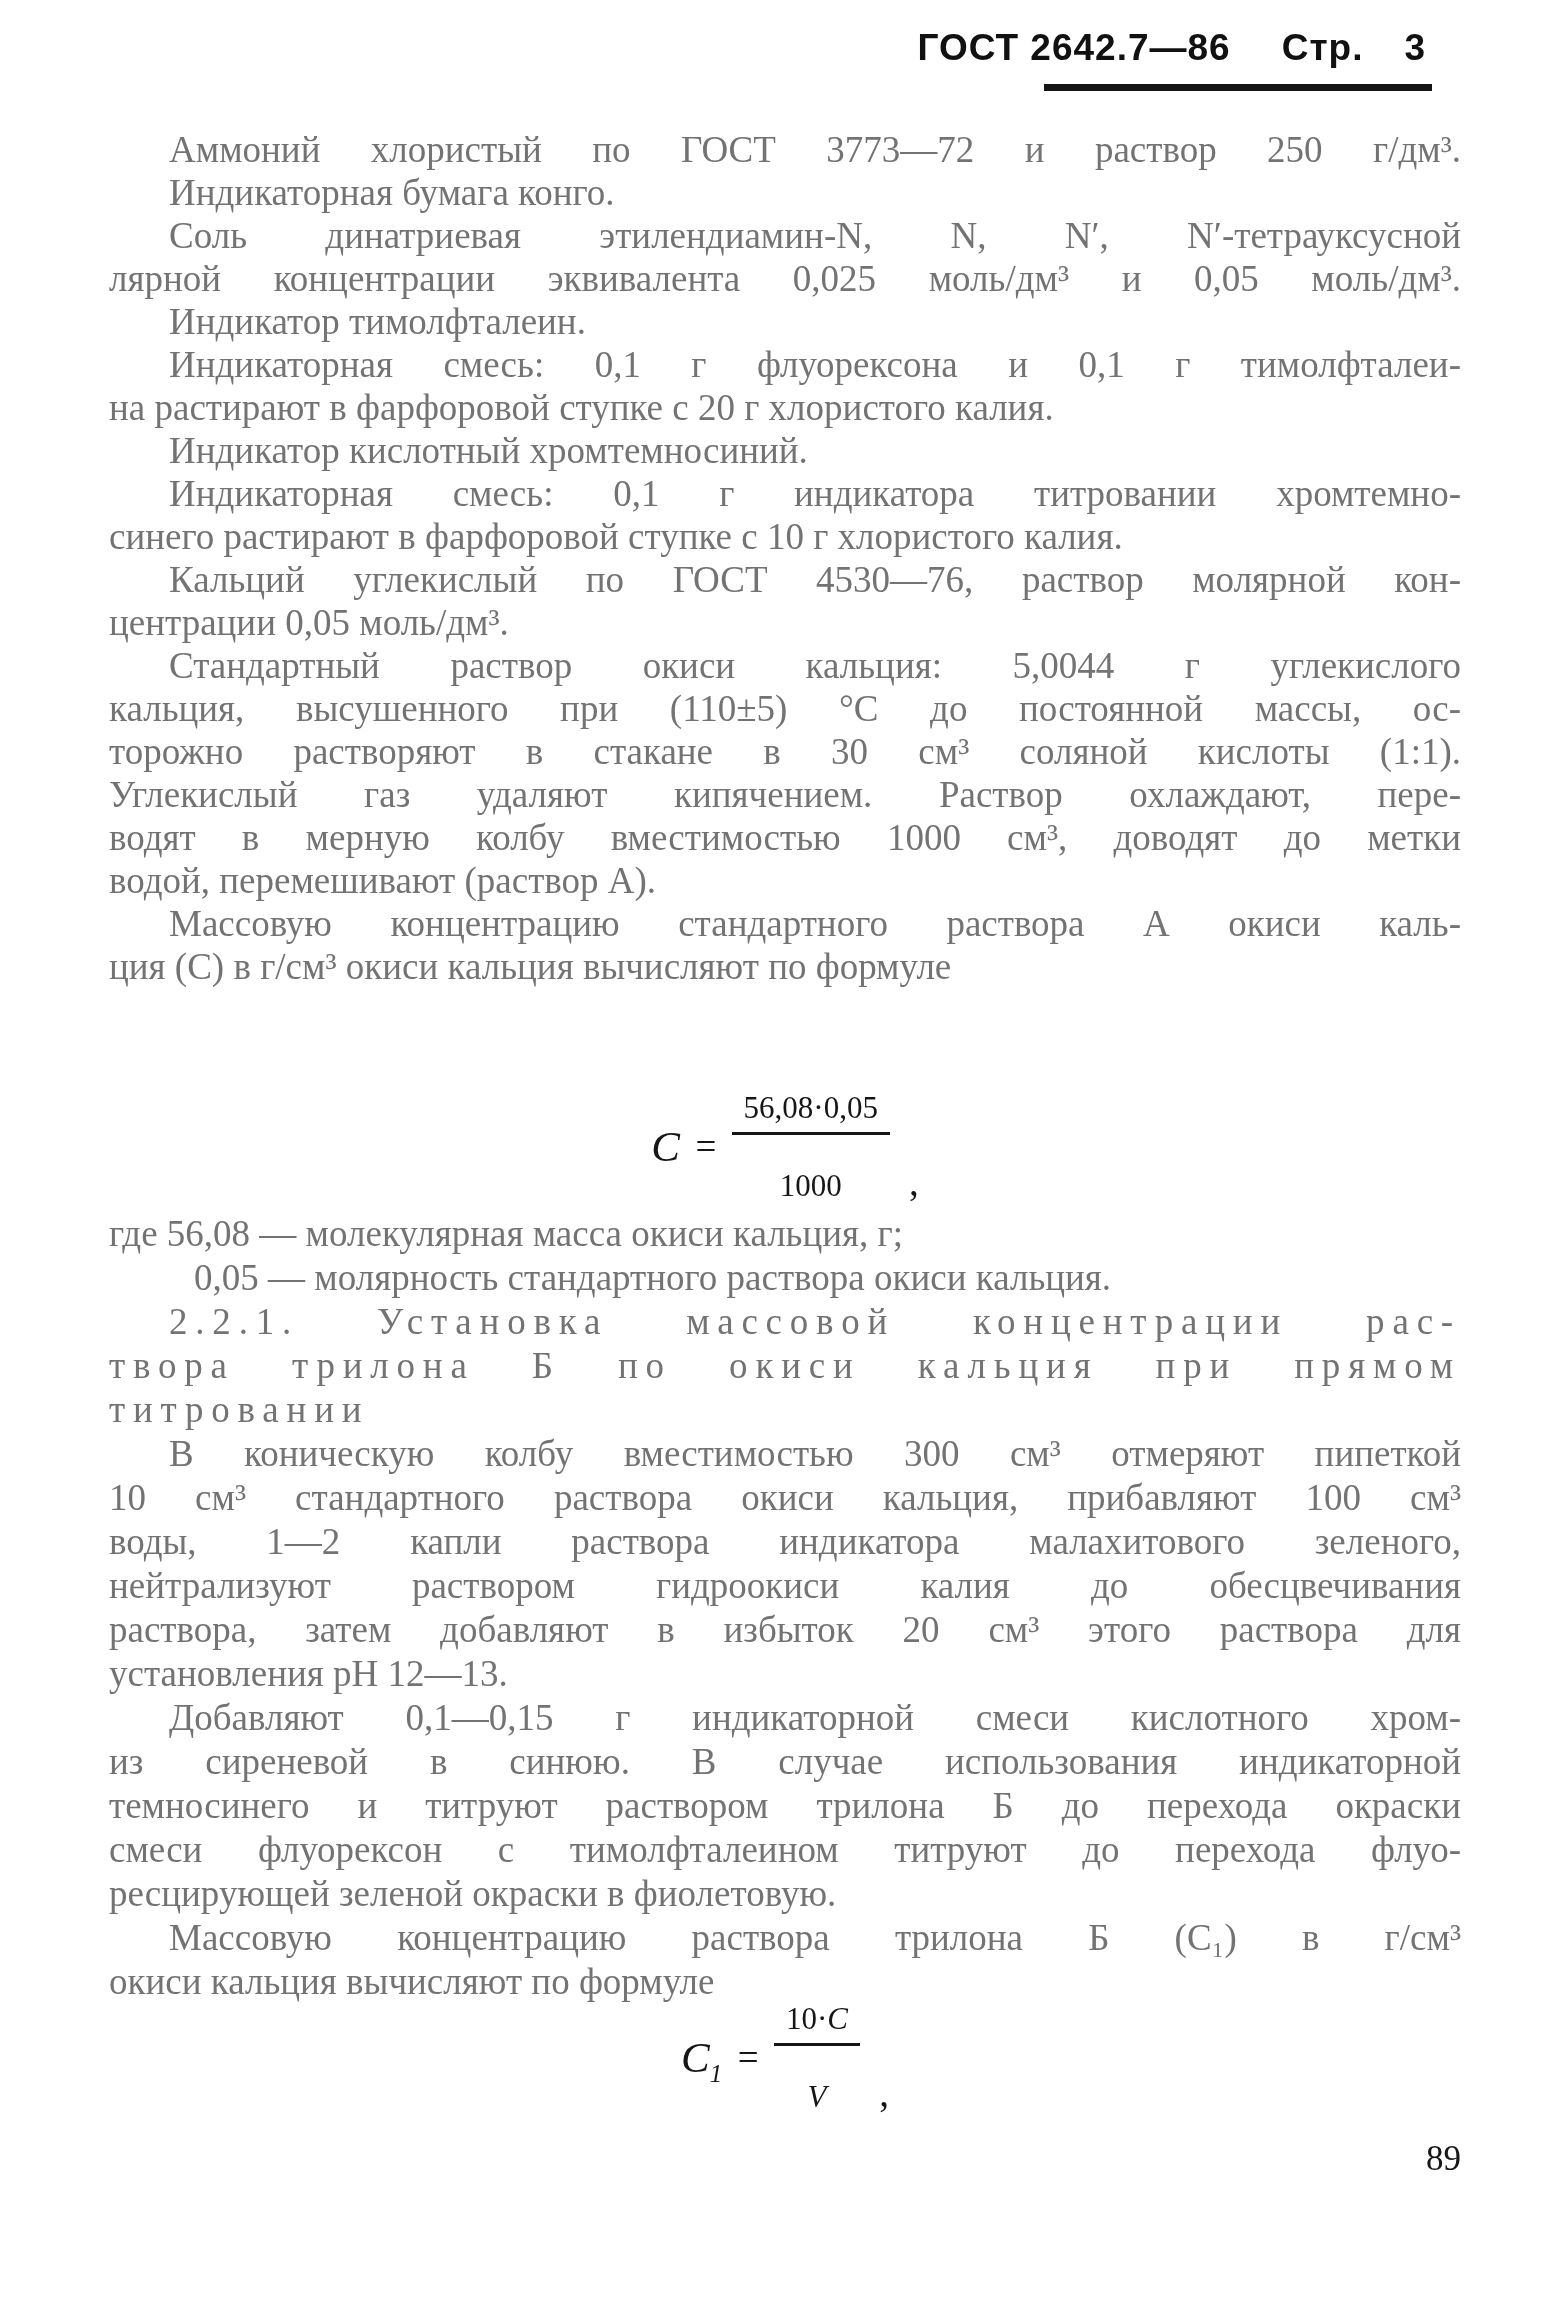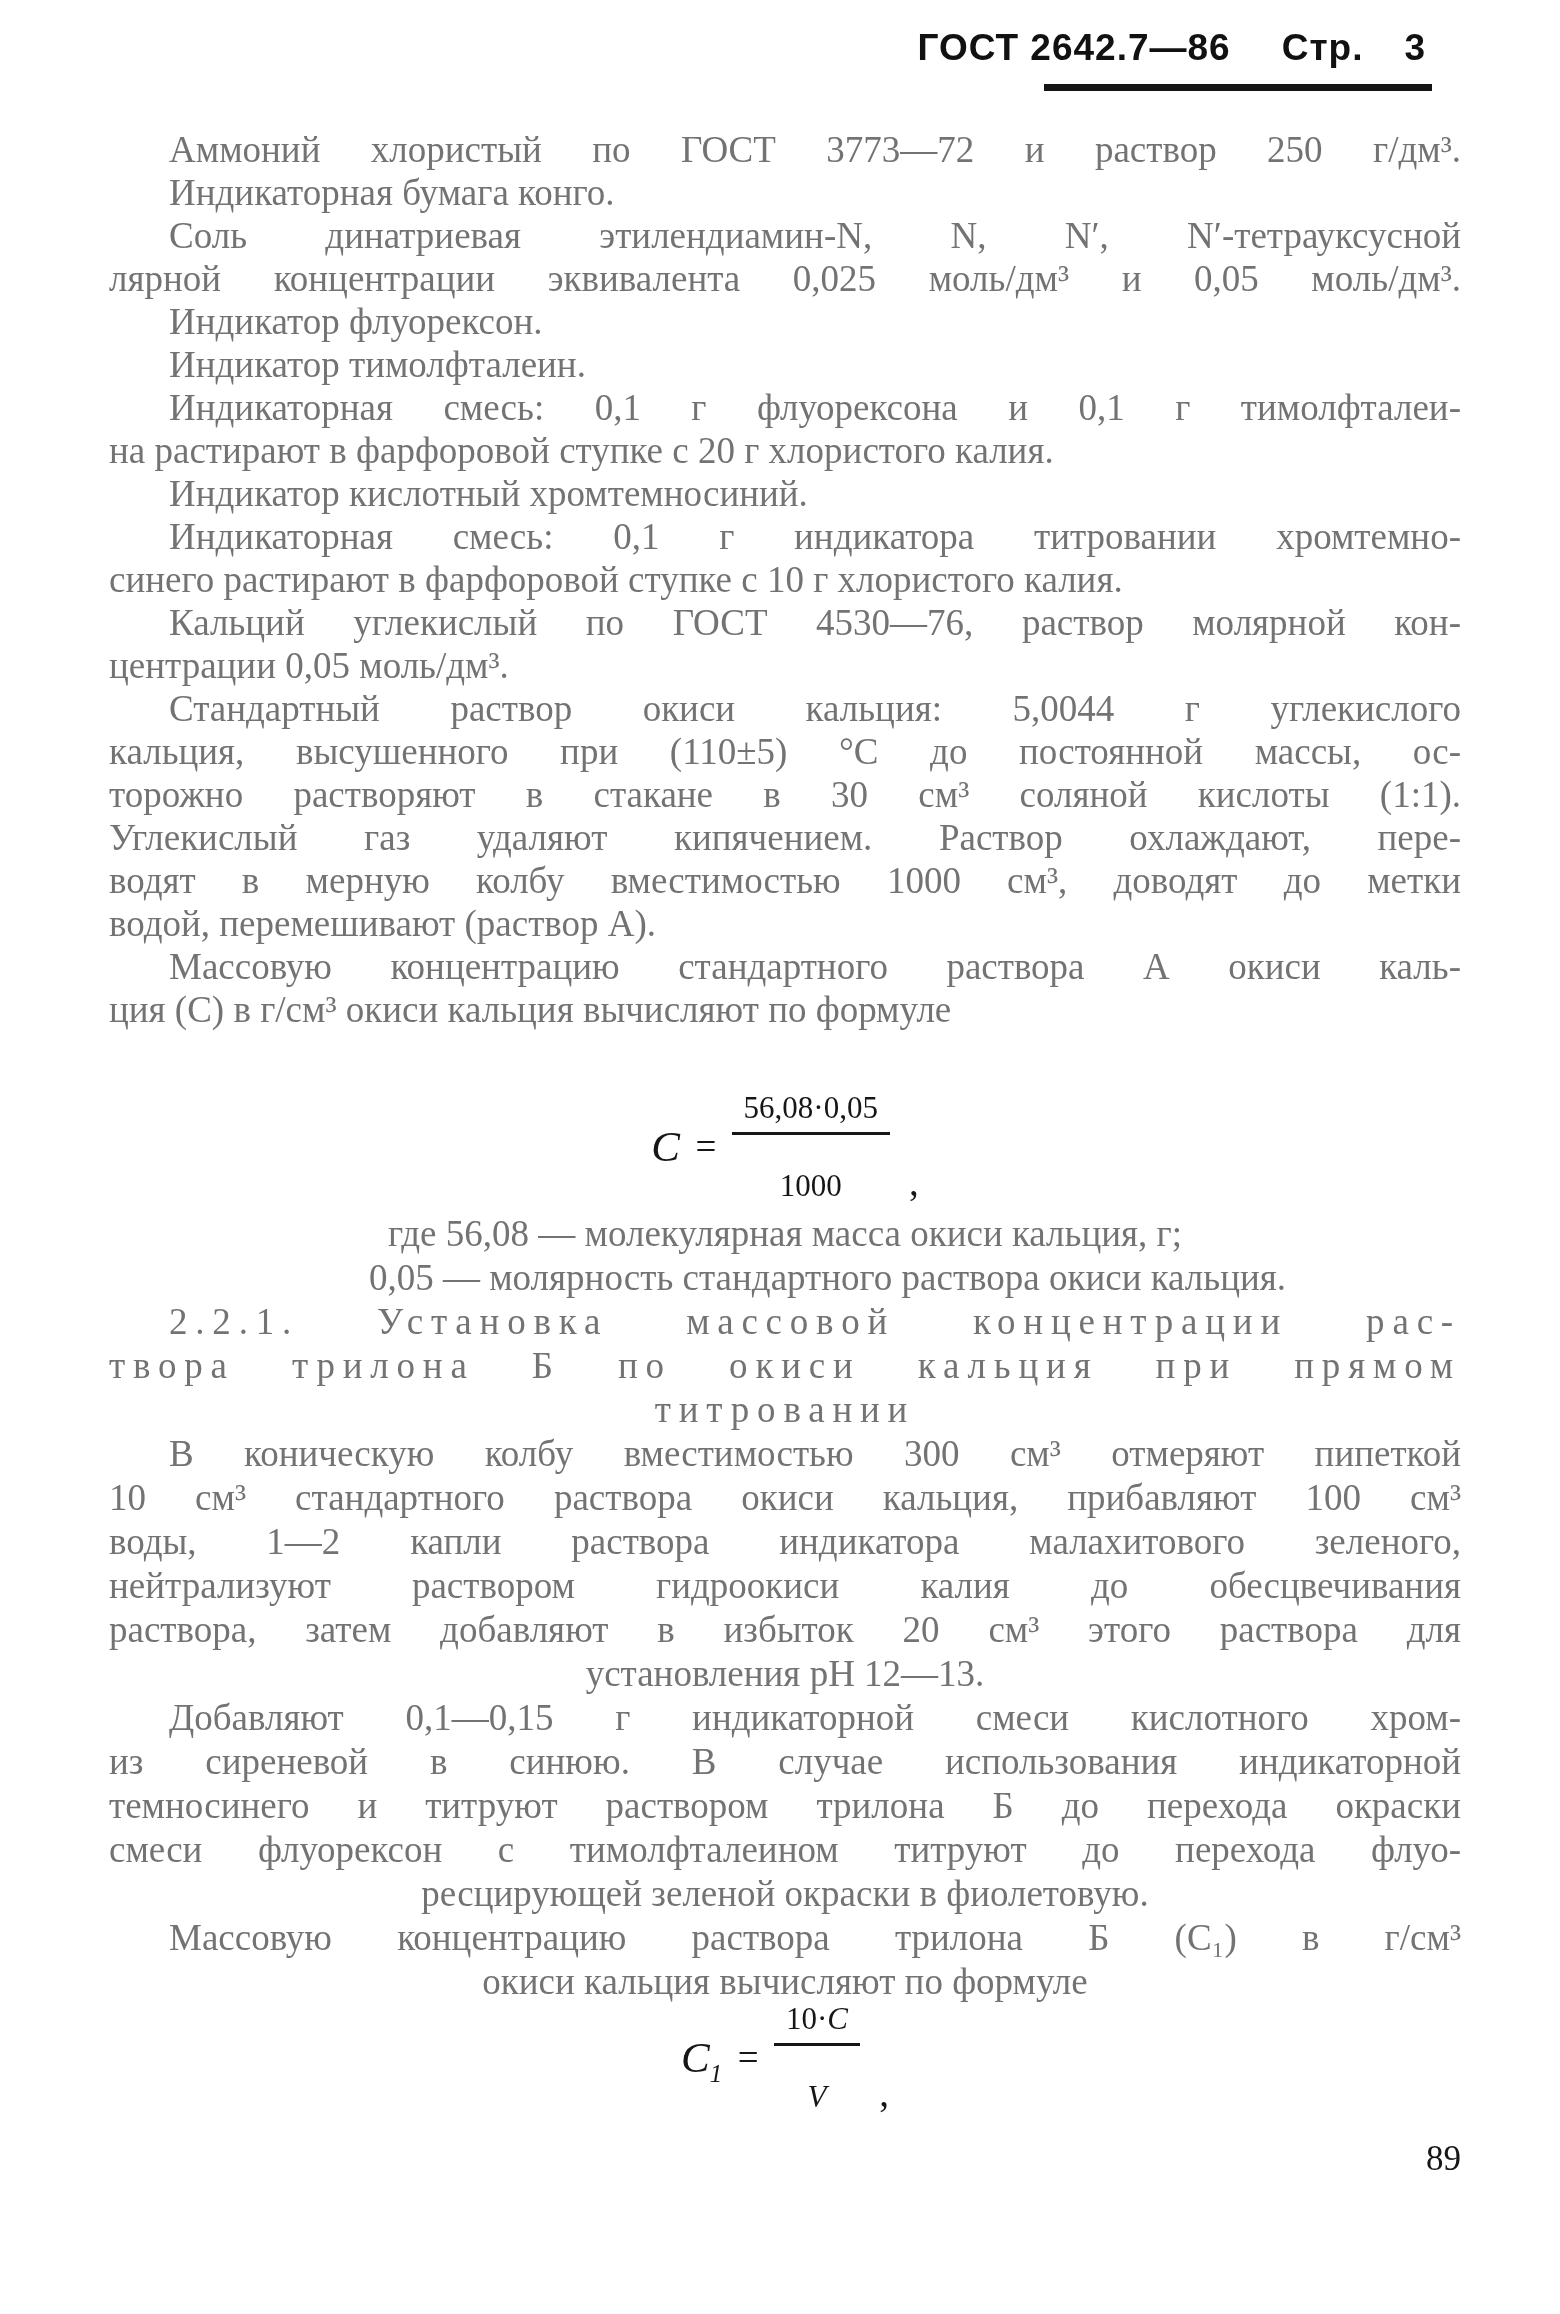--- a/index.html
+++ b/index.html
@@ -12,21 +12,21 @@
           font-size:37px;letter-spacing:1px;color:#111;}
   .hdr-label{margin-left:51px;}
   .hdr-num{margin-left:41px;}
   .rule{position:absolute;left:1044px;top:84px;width:388px;height:6.8px;background:#151515;}
 
   
   .block{position:absolute;left:109px;width:1352px;font-size:37px;color:#737373;}
   #block1{top:128px;}
   #block2{top:1212px;}
   .line{height:43px;line-height:43px;text-align:left;}
-  #block2 .line{height:44px;line-height:44px;text-align:center;}
+  #block2 .line{height:44px;line-height:44px;}
   .fill{text-align:justify;text-align-last:justify;}
   .ind{text-indent:60px;}
   .hang{padding-left:85px;}
   .sp{letter-spacing:7.8px;}
 
   
   .formula{position:absolute;left:109px;width:1352px;text-align:center;}
   #formula1{top:1090px;}
   #formula2{top:2001px;}
   .f-row{display:inline-flex;align-items:center;}
@@ -50,21 +50,20 @@
   <div class="header">
     <span>ГОСТ 2642.7—86</span><span class="hdr-label">Стр.</span><span class="hdr-num">3</span>
   </div>
   <div class="rule"></div>
 
   <div class="block" id="block1">
       <div class="line fill ind">Аммоний хлористый по ГОСТ 3773—72 и раствор 250 г/дм³.</div>
       <div class="line ind">Индикаторная бумага конго.</div>
       <div class="line fill ind">Соль динатриевая этилендиамин-N, N, N′, N′-тетрауксусной</div>
       <div class="line fill">лярной концентрации эквивалента 0,025 моль/дм³ и 0,05 моль/дм³.</div>
-      <div class="line ind">Индикатор флуорексон.</div>
       <div class="line ind">Индикатор тимолфталеин.</div>
       <div class="line fill ind">Индикаторная смесь: 0,1 г флуорексона и 0,1 г тимолфталеи-</div>
       <div class="line">на растирают в фарфоровой ступке с 20 г хлористого калия.</div>
       <div class="line ind">Индикатор кислотный хромтемносиний.</div>
       <div class="line fill ind">Индикаторная смесь: 0,1 г индикатора титровании хромтемно-</div>
       <div class="line">синего растирают в фарфоровой ступке с 10 г хлористого калия.</div>
       <div class="line fill ind">Кальций углекислый по ГОСТ 4530—76, раствор молярной кон-</div>
       <div class="line">центрации 0,05 моль/дм³.</div>
       <div class="line fill ind">Стандартный раствор окиси кальция: 5,0044 г углекислого</div>
       <div class="line fill">кальция, высушенного при (110±5) °С до постоянной массы, ос-</div>

